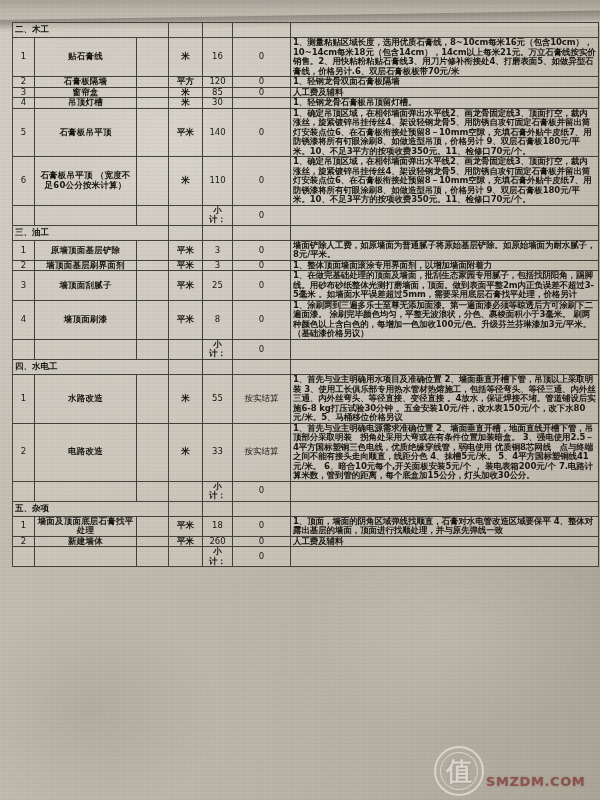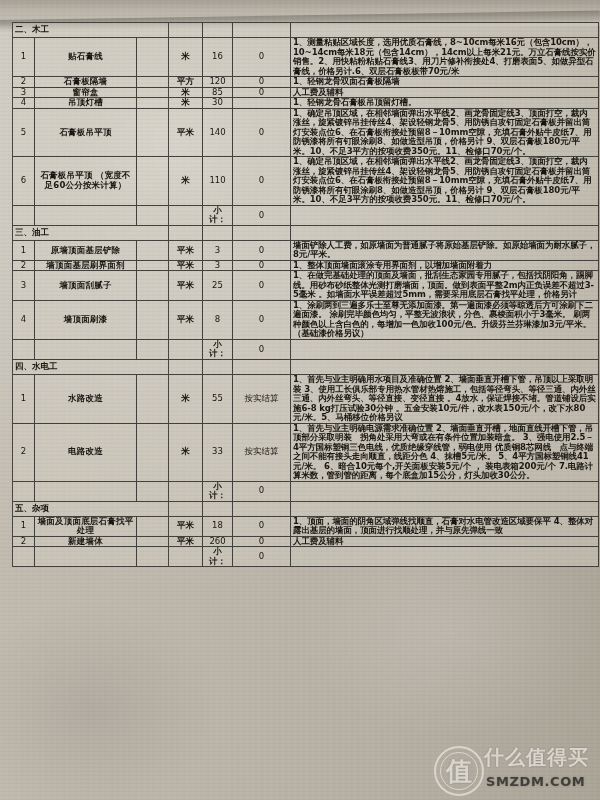--- a/index.html
+++ b/index.html
@@ -96,21 +96,21 @@
   }
   #wm .seal:before{
     content:"";position:absolute;left:4px;top:4px;right:4px;bottom:4px;border-radius:50%;
     border:1.5px solid #f2f0ea;
   }
   #wm .wtext{
     position:absolute;left:52px;top:8px;color:#f4f2ec;font-size:20px;font-weight:bold;
     letter-spacing:1px;text-shadow:0 0 2px rgba(0,0,0,.4);white-space:nowrap;
   }
   #wm .wurl{
-    position:absolute;left:54px;top:38px;color:#000000;font-size:13px;font-weight:bold;
+    position:absolute;left:54px;top:38px;color:#7f1d1d;font-size:13px;font-weight:bold;
     letter-spacing:.6px;text-shadow:0 0 2px rgba(0,0,0,.4);white-space:nowrap;
   }
   
   .blotch{position:absolute;border-radius:50%;pointer-events:none;}
   #b1{left:80px;top:60px;width:180px;height:160px;background:radial-gradient(closest-side,rgba(255,255,255,.16),rgba(255,255,255,0));}
   #b2{left:300px;top:520px;width:300px;height:220px;background:radial-gradient(closest-side,rgba(255,255,255,.12),rgba(255,255,255,0));}
   #b3{left:-40px;top:600px;width:260px;height:220px;background:radial-gradient(closest-side,rgba(0,0,0,.07),rgba(0,0,0,0));}
 </style>
 </head>
 <body>
@@ -329,15 +329,14 @@
         <td class="subval">0</td>
         <td></td>
       </tr>
     </tbody>
 </table>
 
 <div id="grain"></div>
 
 <div id="wm">
   <div class="seal">值</div>
-  <div class="wtext">什么值得买</div>
   <div class="wurl">SMZDM.COM</div>
 </div>
 
 </body></html>

